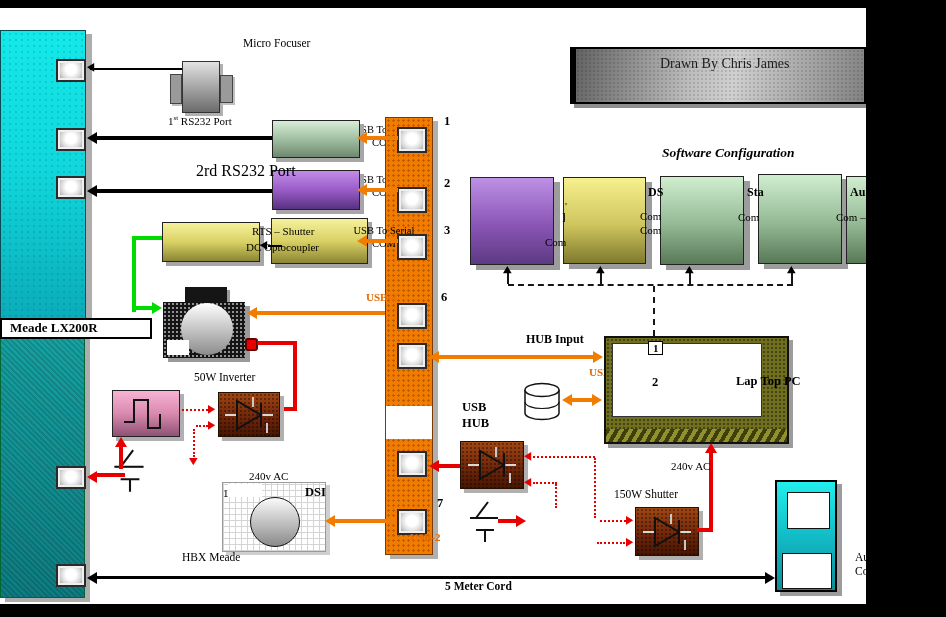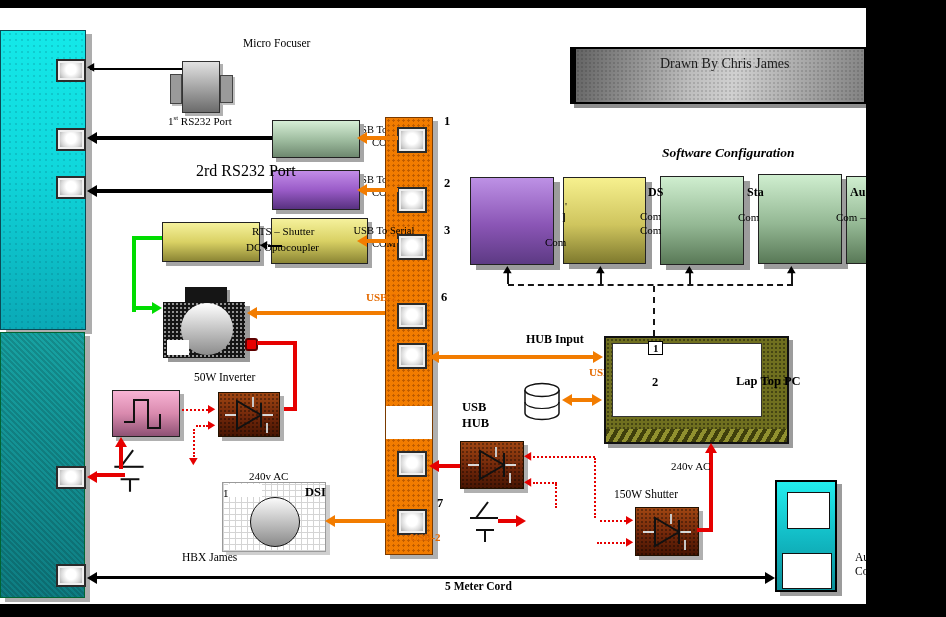--- a/index.html
+++ b/index.html
@@ -66,20 +66,23 @@
     <span class="t" style="left:84px;top:7px;font-size:14px;color:#1c1c1c">Drawn By Chris James</span>
   </div>
 
   <div class="a grad-cyan" style="left:0;top:30px;width:86px;height:300px;border:1px solid #0a4a55;box-shadow:6px 4px 0 #adadad"></div>
   <div class="a grad-teal" style="left:0;top:332px;width:85px;height:266px;border:1px solid #063;box-shadow:5px 4px 0 #adadad"></div>
   <div class="a port" style="left:56px;top:59px;width:30px;height:23px"></div>
   <div class="a port" style="left:56px;top:128px;width:30px;height:23px"></div>
   <div class="a port" style="left:56px;top:176px;width:30px;height:23px"></div>
   <div class="a port" style="left:56px;top:466px;width:30px;height:23px"></div>
   <div class="a port" style="left:56px;top:564px;width:30px;height:23px"></div>
+  <div class="a" style="left:0;top:318px;width:152px;height:21px;background:#fff;border:2px solid #000;text-align:center">
+    <span class="t b" style="left:8px;top:1px;font-size:13px">Meade LX200R</span>
+  </div>
 
   <span class="t" style="left:243px;top:37px;font-size:11.5px">Micro Focuser</span>
   <div class="ln" style="left:90px;top:68px;width:92px;height:2px"></div>
   <div class="ah ah-l s" style="left:87px;top:63px"></div>
   <div class="a" style="left:170px;top:74px;width:12px;height:30px;background:#9a9a9a;border:1px solid #444;box-shadow:2px 2px 0 #c0c0c0"></div>
   <div class="a grad-gray" style="left:182px;top:61px;width:38px;height:52px;border:1px solid #333;box-shadow:3px 3px 0 #b0b0b0"></div>
   <div class="a" style="left:220px;top:75px;width:13px;height:28px;background:#9a9a9a;border:1px solid #444;box-shadow:2px 2px 0 #c0c0c0"></div>
   <span class="t" style="left:168px;top:114px;font-size:11px">
     <span>1</span><sup>st</sup><span> RS232 Port</span>
   </span>
@@ -287,21 +290,21 @@
   <div class="ah ah-u red" style="left:115px;top:437px"></div>
 
   <span class="t" style="left:249px;top:470px;font-size:11px">240v AC</span>
   <div class="a grid" style="left:222px;top:482px;width:104px;height:70px;border:1px solid #9a9a9a;box-shadow:4px 3px 0 #cfcfcf"></div>
   <div class="a" style="left:228px;top:484px;width:34px;height:13px;background:#fff"></div>
   <span class="t" style="left:223px;top:487px;font-size:11px">1</span>
   <span class="t b" style="left:305px;top:485px;font-size:12.5px">DSI</span>
   <div class="a" style="left:250px;top:497px;width:50px;height:50px;border-radius:50%;border:1.5px solid #111;background:linear-gradient(#fafafa,#8a8a8a)"></div>
   <div class="ln" style="left:333px;top:519px;width:64px;height:4px;background:#f27c00"></div>
   <div class="ah ah-l org" style="left:325px;top:515px"></div>
-  <span class="t" style="left:182px;top:551px;font-size:11.5px">HBX James</span>
+  <span class="t" style="left:182px;top:551px;font-size:11.5px">HBX Meade</span>
 
   <div class="a grad-hand" style="left:775px;top:480px;width:62px;height:112px;border:2px solid #000;box-shadow:5px 4px 0 #9c9c9c"></div>
   <div class="a" style="left:787px;top:492px;width:43px;height:37px;background:#fff;border:1.5px solid #111"></div>
   <div class="a" style="left:782px;top:553px;width:50px;height:36px;background:#fff;border:1.5px solid #111"></div>
   <span class="t" style="left:855px;top:551px;font-size:11.5px">Au</span>
   <span class="t" style="left:855px;top:565px;font-size:11.5px">Co</span>
 
   <div class="ln" style="left:92px;top:576px;width:676px;height:3px"></div>
   <div class="ah ah-l" style="left:87px;top:572px"></div>
   <div class="ah ah-r" style="left:765px;top:572px"></div>

